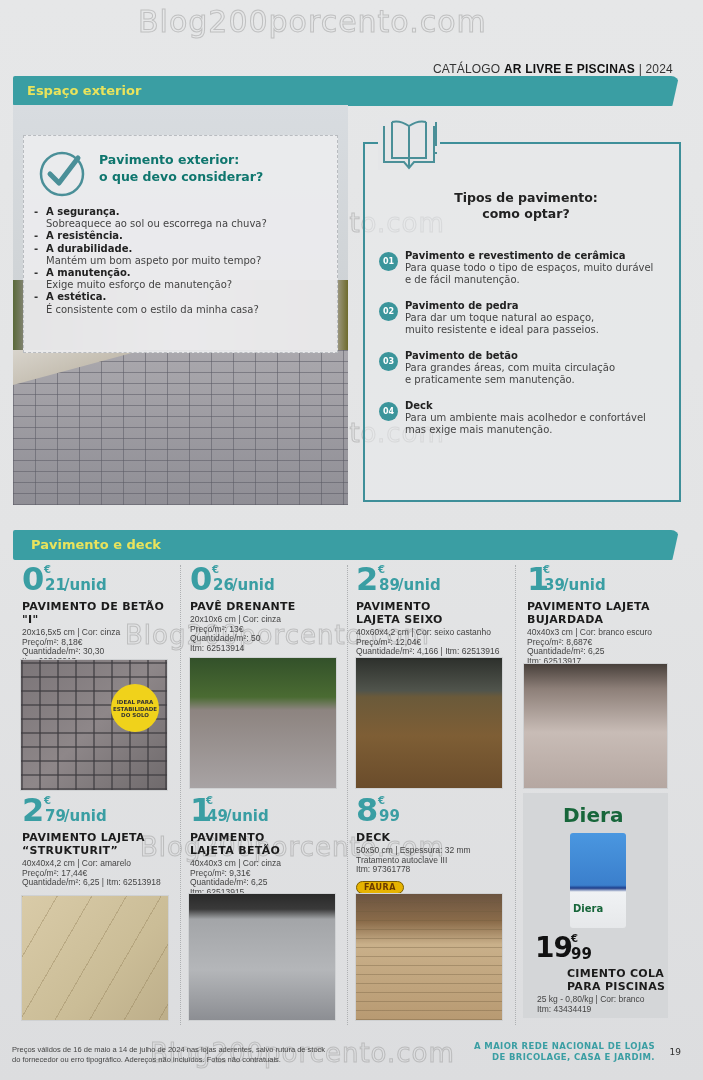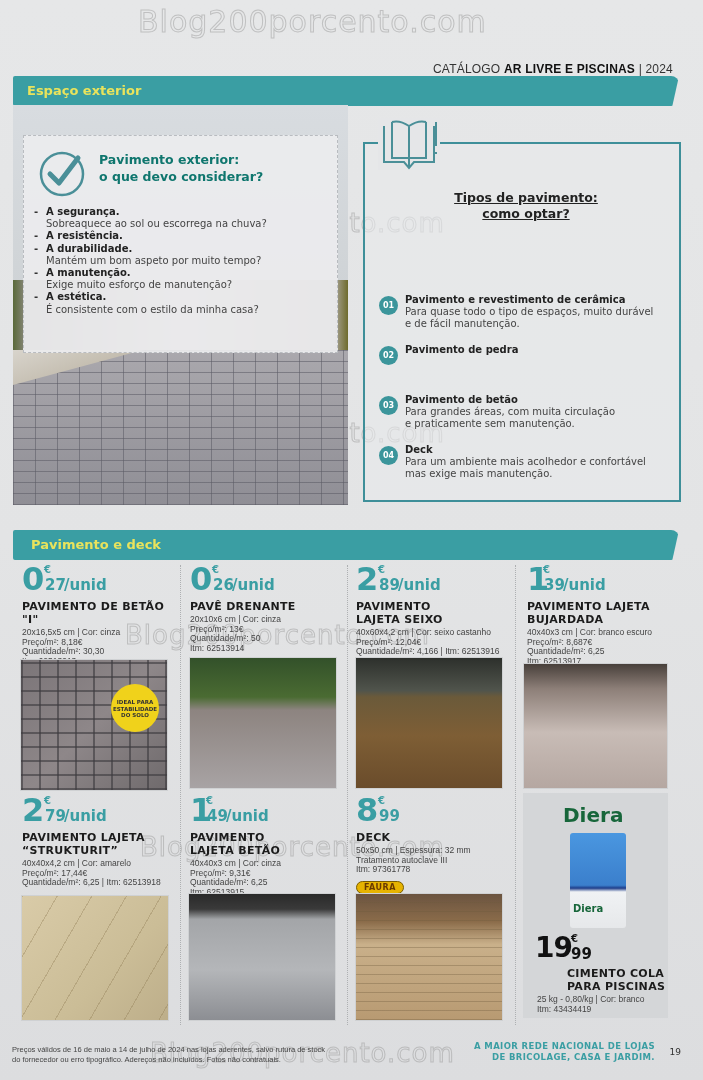--- a/index.html
+++ b/index.html
@@ -61,22 +61,22 @@
   .tips-list li { position: relative; padding-left: 12px; margin-bottom: 0; }
   .tips-list li::before { content: "-"; position: absolute; left: 0; top: 0; font-weight: bold; color: #333; }
   .tips-list .t { font-weight: bold; color: #222; display: block; }
   .tips-list .d { color: #444; display: block; }
 
   
   .right-panel { position: absolute; left: 363px; top: 142px; width: 318px; height: 360px;
     border: 2px solid #3e8f99; background: rgba(232,233,235,0.6); }
   .book-icon { position: absolute; left: 378px; top: 118px; width: 62px; height: 52px; background: #e5e6e8; }
   .types-title { position: absolute; left: 8px; right: 0; top: 46px; text-align: center;
-    font-size: 12.5px; font-weight: bold; line-height: 16px; color: #222; text-decoration: underline; }
-  .types-list { position: absolute; left: 14px; top: 106px; right: 8px; list-style: none; margin-top: 44px; }
+    font-size: 12.5px; font-weight: bold; line-height: 16px; color: #222; }
+  .types-list { position: absolute; left: 14px; top: 106px; right: 8px; list-style: none; }
   .types-list li { position: relative; padding-left: 26px; height: 50px; }
   .num-badge { position: absolute; left: 0; top: 2px; width: 19px; height: 19px; border-radius: 50%;
     background: #3b959b; color: #fff; font-size: 8px; font-weight: bold; text-align: center; line-height: 19px; }
   .types-list .t { font-size: 10px; font-weight: bold; color: #222; display: block; line-height: 12px; }
   .types-list .d { font-size: 10px; color: #444; display: block; line-height: 12px; }
 
   
   .product { position: absolute; width: 158px; }
   .price { position: relative; height: 34px; color: #3a9ea3; font-family: "DejaVu Sans", sans-serif; font-weight: bold; }
   .price .int { font-size: 32px; line-height: 34px; position: absolute; left: 0; top: -4px; letter-spacing: -1px; }
@@ -187,20 +187,21 @@
     </div>
     <ul class="types-list">
       <li>
         <span class="num-badge">01</span>
         <span class="t">Pavimento e revestimento de cerâmica</span>
         <span class="d" style="width:250px">Para quase todo o tipo de espaços, muito durável e de fácil manutenção.</span>
       </li>
       <li>
         <span class="num-badge">02</span>
         <span class="t">Pavimento de pedra</span>
+        <span class="d" style="width:200px">Para dar um toque natural ao espaço, muito resistente e ideal para passeios.</span>
       </li>
       <li>
         <span class="num-badge">03</span>
         <span class="t">Pavimento de betão</span>
         <span class="d" style="width:215px">Para grandes áreas, com muita circulação e praticamente sem manutenção.</span>
       </li>
       <li>
         <span class="num-badge">04</span>
         <span class="t">Deck</span>
         <span class="d" style="width:250px">Para um ambiente mais acolhedor e confortável mas exige mais manutenção.</span>
@@ -218,21 +219,21 @@
   </div>
 
   <div class="divider-v" style="left:180px;top:565px;height:460px;"></div>
   <div class="divider-v" style="left:347px;top:565px;height:460px;"></div>
   <div class="divider-v" style="left:515px;top:565px;height:460px;"></div>
 
   <div class="product" style="left:22px;top:566px;">
     <div class="price">
       <span class="int">0</span>
       <span class="cur" style="left:22px">€</span>
-      <span class="cents" style="left:23px">27</span>
+      <span class="cents" style="left:23px">21</span>
       <span class="unit" style="left:42px">/unid</span>
     </div>
     <div class="pname">PAVIMENTO DE BETÃO "I"</div>
     <div class="pspecs">
       <div>20x16,5x5 cm | Cor: cinza</div>
       <div>Preço/m²: 8,18€</div>
       <div>Quantidade/m²: 30,30</div>
       <div>Itm: 62513913</div>
     </div>
   </div>

